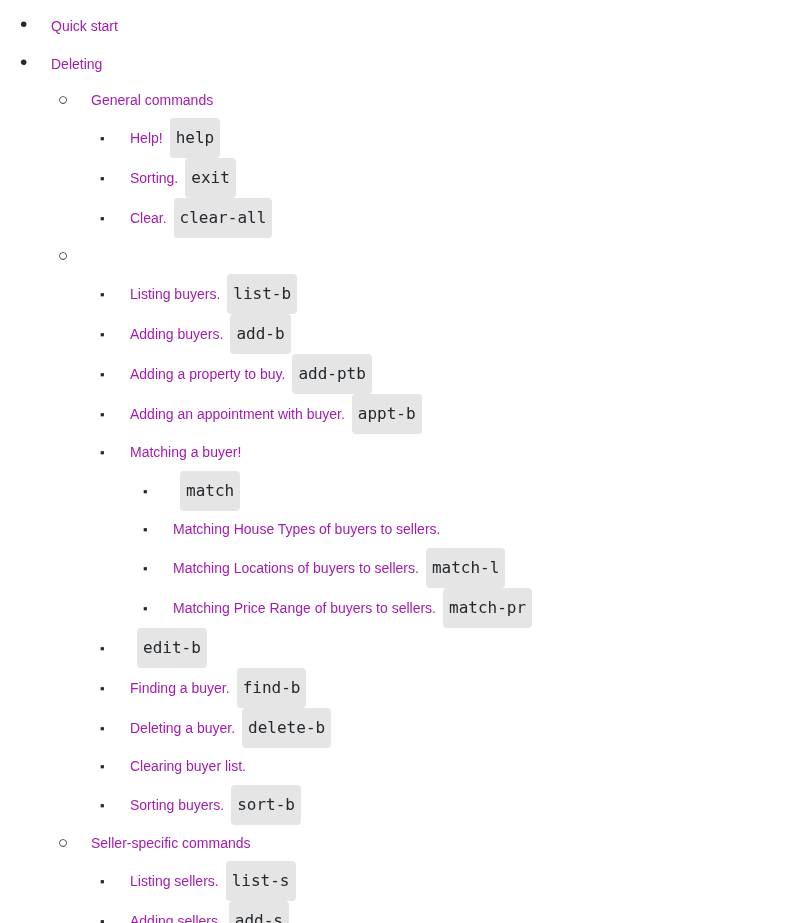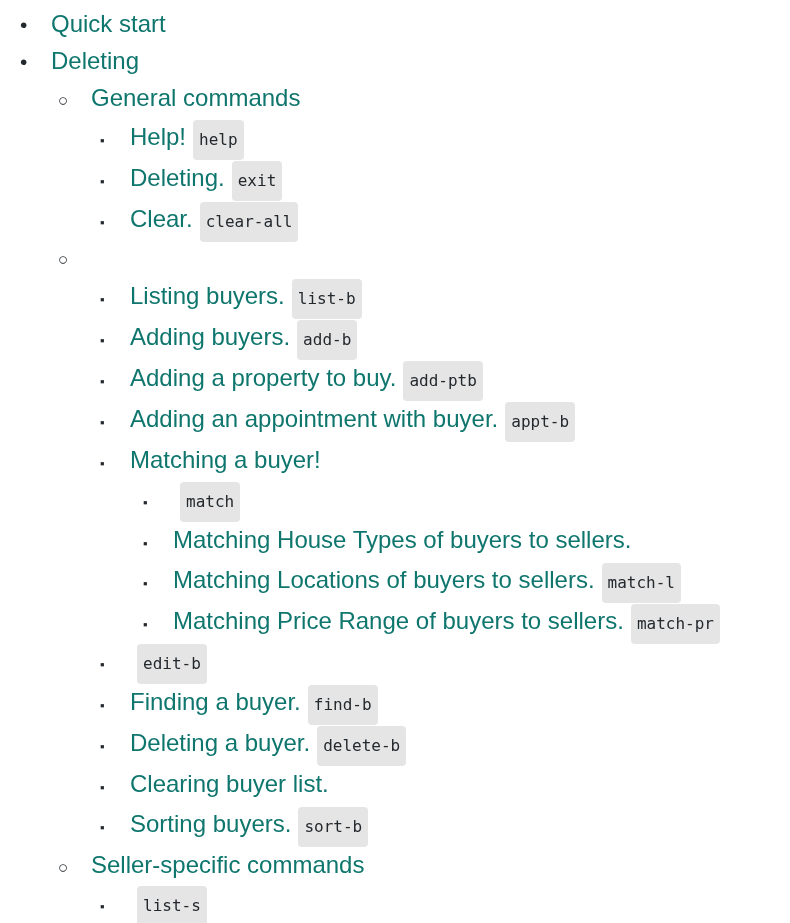--- a/index.html
+++ b/index.html
@@ -45,23 +45,23 @@
   .lvl2 > .row { padding-left: 58px; }
   .lvl3 > .row { padding-left: 100px; }
   .lvl4 > .row { padding-left: 143px; }
 
   .lvl1 .bullet { width: 31px; font-size: 21px; line-height: 36px; }
   .lvl2 .bullet { width: 33px; font-size: 17px; line-height: 36px; }
   .lvl3 .bullet { width: 30px; font-size: 13px; line-height: 36px; }
   .lvl4 .bullet { width: 30px; font-size: 13px; line-height: 36px; }
 
   a.link {
-    color: #0f766e;
+    color: #a21caf;
     text-decoration: none;
-    font-size: 24px;
+    font-size: 14px;
   }
   code.code {
     font-family: "DejaVu Sans Mono", "Liberation Mono", monospace;
     background: #e5e5e5;
     color: #24292e;
     border-radius: 4px;
     padding: 2px 6px;
     font-size: 16px;
     margin-left: 7px;
     white-space: nowrap;
@@ -93,21 +93,21 @@
       <li class="node lvl3">
         <div class="row">
           <span class="bullet">▪</span>
           <a class="link" href="#">Help!</a>
           <code class="code">help</code>
         </div>
       </li>
       <li class="node lvl3">
         <div class="row">
           <span class="bullet">▪</span>
-          <a class="link" href="#">Deleting.</a>
+          <a class="link" href="#">Sorting.</a>
           <code class="code">exit</code>
         </div>
       </li>
       <li class="node lvl3">
         <div class="row">
           <span class="bullet">▪</span>
           <a class="link" href="#">Clear.</a>
           <code class="code">clear-all</code>
         </div>
       </li>
@@ -211,20 +211,21 @@
       </li>
       <li class="node lvl2">
         <div class="row">
           <span class="bullet">○</span>
           <a class="link" href="#">Seller-specific commands</a>
         </div>
       </li>
       <li class="node lvl3">
         <div class="row">
           <span class="bullet">▪</span>
+          <a class="link" href="#">Listing sellers.</a>
           <code class="code">list-s</code>
         </div>
       </li>
       <li class="node lvl3">
         <div class="row">
           <span class="bullet">▪</span>
           <a class="link" href="#">Adding sellers.</a>
           <code class="code">add-s</code>
         </div>
       </li>

